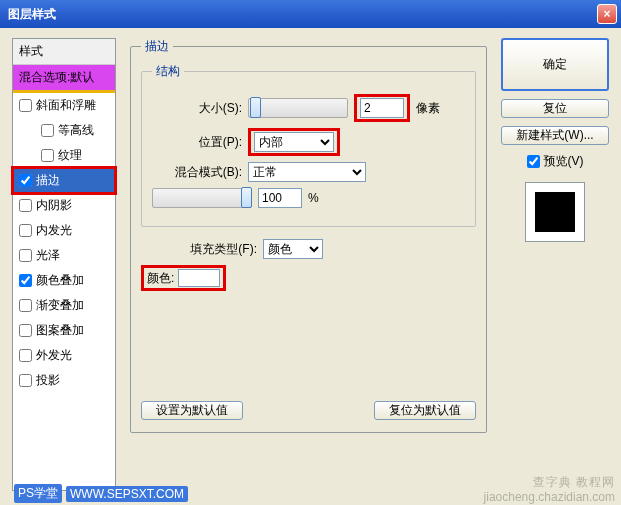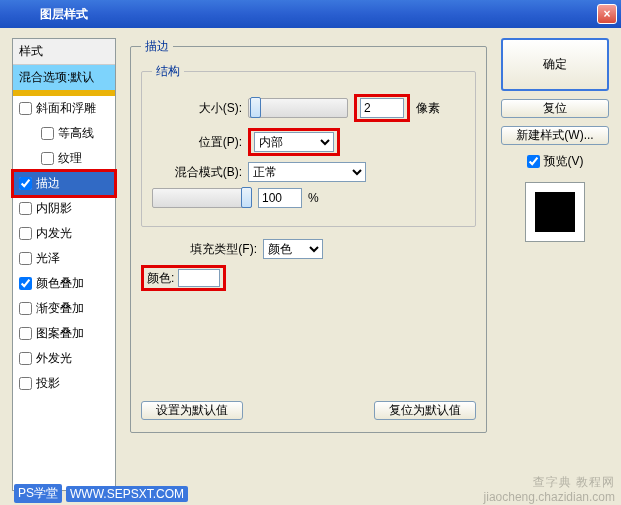--- a/index.html
+++ b/index.html
@@ -1,23 +1,23 @@
 <!DOCTYPE html>
 <html><head>
 <meta charset="utf-8">
 <style>
 * { box-sizing: border-box; margin: 0; padding: 0; font-family: "Microsoft YaHei", SimSun, sans-serif; font-size: 12px; }
 body { background: #ece9d8; width: 621px; height: 505px; overflow: hidden; }
 .titlebar { background: linear-gradient(to bottom, #3b77dd 0%, #2a5fd0 50%, #1a4fc0 100%); height: 28px; display: flex; align-items: center; padding: 0 4px; color: #fff; font-weight: bold; font-size: 13px; }
-.titlebar .title { flex: 1; padding-left: 4px; margin-left: 32px; }
+.titlebar .title { flex: 1; padding-left: 4px; }
 .close-btn { width: 20px; height: 20px; background: linear-gradient(to bottom,#f5a09a,#d94b3a); border: 1px solid #fff; border-radius: 3px; display: flex; align-items: center; justify-content: center; color: #fff; font-weight: bold; cursor: pointer; }
 .dialog-body { display: flex; padding: 10px 12px 14px 12px; gap: 10px; height: calc(505px - 28px); position: relative; }
 .sidebar { width: 104px; border: 1px solid #919b9c; background: #fff; }
 .sidebar-header { background: #f0f0f0; border-bottom: 1px solid #ccc; padding: 4px 6px; font-weight: normal; }
-.sidebar-sub { background: #7dd3fc; border-bottom: 6px solid #eab308; padding: 4px 6px; }
+.sidebar-sub { background: #d946ef; border-bottom: 3px solid #eab308; padding: 4px 6px; }
 .sidebar-item { padding: 4px 6px; display: flex; align-items: center; gap: 4px; cursor: pointer; }
 .sidebar-item input[type=checkbox]{ width:13px; height:13px; }
 .sidebar-item.indent { padding-left: 28px; }
 .sidebar-item.selected { background: #316ac5; color: #fff; }
 .hl-red { outline: 3px solid #e00000; outline-offset: -1px; }
 .center-panel { flex: 1; padding: 0 4px; display: flex; flex-direction: column; }
 fieldset { border: 1px solid #919b9c; border-radius: 2px; padding: 8px 10px 12px 10px; margin-bottom: 6px; }
 legend { padding: 0 4px; color: #003399; }
 .row { display: flex; align-items: center; gap: 6px; margin: 6px 0; }
 .row label { width: 90px; text-align: right; }

